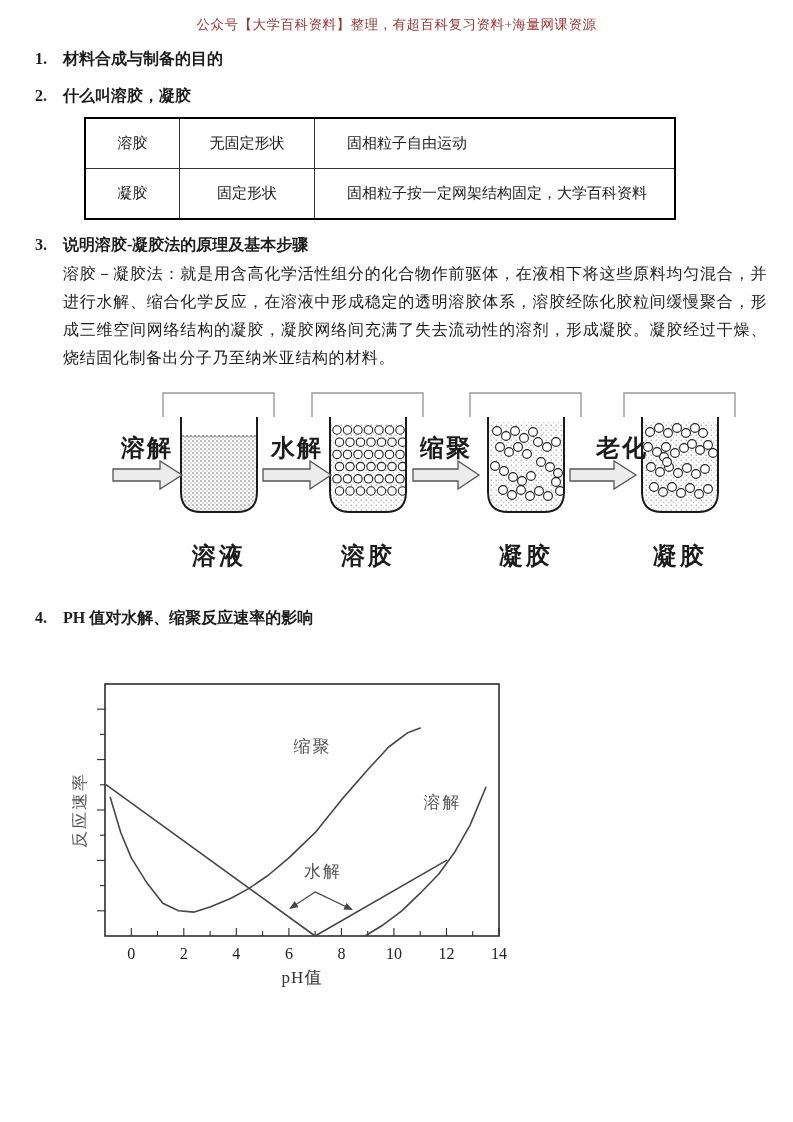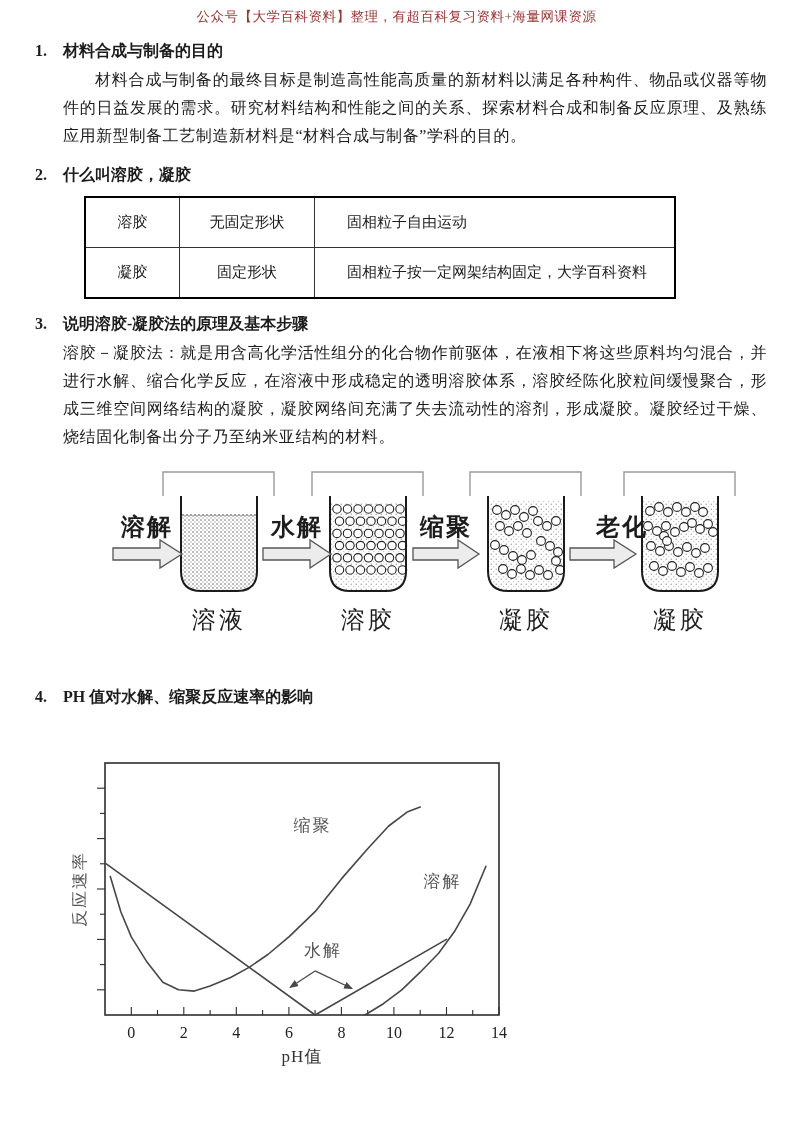--- a/index.html
+++ b/index.html
@@ -1,58 +1,57 @@
 <!DOCTYPE html>
 <html><head>
 <meta charset="utf-8">
 <style>
   html,body{margin:0;padding:0;background:#fff;}
   .page{position:relative;width:793px;height:1122px;background:#fff;overflow:hidden;
         font-family:"Liberation Serif","DejaVu Serif",serif;color:#1c1c1c;}
-  .hdr{padding-top:8px;text-align:center;font-size:13.5px;color:#963634;letter-spacing:.5px;}
+  .hdr{padding-top:16px;text-align:center;font-size:13.5px;color:#963634;letter-spacing:.5px;}
   .sec-h{display:flex;margin:13px 26px 2px 35px;font-weight:bold;font-size:16px;line-height:24px;}
   .sec-num{width:28px;flex:0 0 28px;}
   .sec-t{flex:1;}
   p.body{margin:3px 26px 0 63px;font-size:16px;line-height:28px;text-align:justify;
          letter-spacing:.6px;}
   p.indent1{text-indent:2em;}
   
   table.gel{border-collapse:collapse;margin:9px 0 3px 84px;width:592px;
             border:2.5px solid #000;font-size:15px;}
   table.gel td{border:1px solid #333;height:49px;padding:0;}
   table.gel td.c1{width:93px;text-align:center;}
   table.gel td.c2{width:134px;text-align:center;font-family:Liberation Serif, serif;}
   table.gel td.c3{padding-left:32px;text-align:left;margin-left:20px;}
   
   .diagram{position:relative;margin-top:12px;height:186px;}
   .dsvg{position:absolute;left:0;top:0;}
   .plabel{position:absolute;left:46px;top:70px;width:66px;text-align:center;
           font-size:27px;line-height:31px;font-weight:600;}
   .albl{position:absolute;top:48px;width:70px;text-align:center;font-size:24px;
         font-weight:600;letter-spacing:2px;}
-  .stage{position:absolute;top:141px;width:90px;text-align:center;font-size:24px;
-         font-weight:400;letter-spacing:3px;}
+  .stage{position:absolute;top:156px;width:90px;text-align:center;font-size:24px;
+         font-weight:700;letter-spacing:3px;}
   
   .chart-wrap{margin:44px 0 0 72px;width:452px;height:314px;}
   .tick{font:16px "Liberation Serif","DejaVu Serif",serif;fill:#222;text-anchor:middle;}
   .clabel{font:17px "Liberation Serif","DejaVu Serif",serif;fill:#555;text-anchor:middle;letter-spacing:2px;}
   .alabel{font:17px "Liberation Serif","DejaVu Serif",serif;fill:#333;text-anchor:middle;letter-spacing:1px;}
 </style>
 </head>
 <body>
 
 <div class="page">
 
   <div class="hdr">公众号【大学百科资料】整理，有超百科复习资料+海量网课资源</div>
 
   <div class="sec-h">
     <span class="sec-num">1.</span>
     <span class="sec-t">材料合成与制备的目的</span>
   </div>
-  <p class="body indent1">材料合成与制备的最终目标是制造高性能高质量的新材料以满足各种构件、物品或仪器等物件的日益发展的需求。研究材料结构和性能之间的关系、探索材料合成和制备反应原理、及熟练应用新型制备工艺制造新材料是“材料合成与制备”学科的目的。</p>
 
   <div class="sec-h">
     <span class="sec-num">2.</span>
     <span class="sec-t">什么叫溶胶，凝胶</span>
   </div>
 
   <table class="gel">
     <tbody>
         <tr>
       <td class="c1">溶胶</td>

